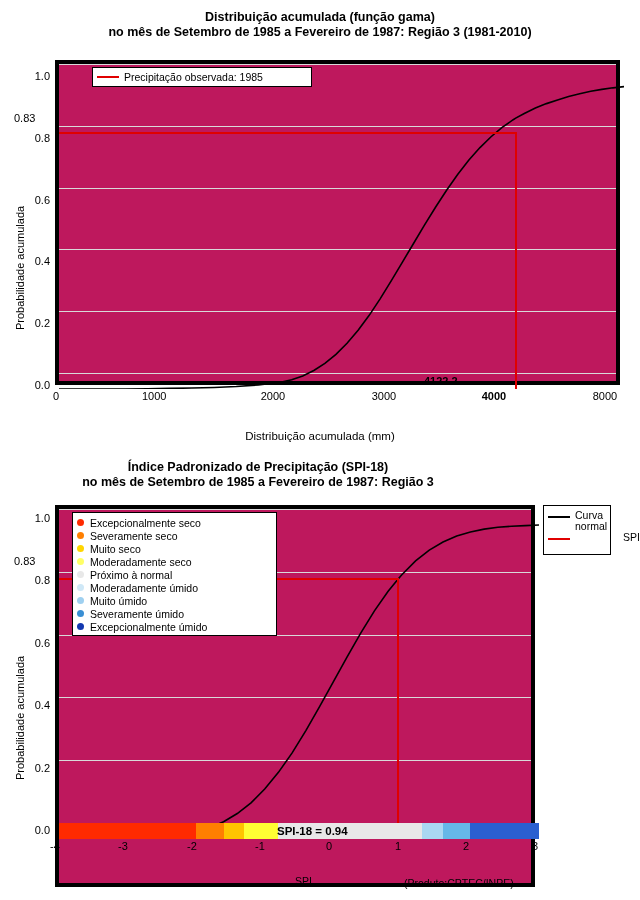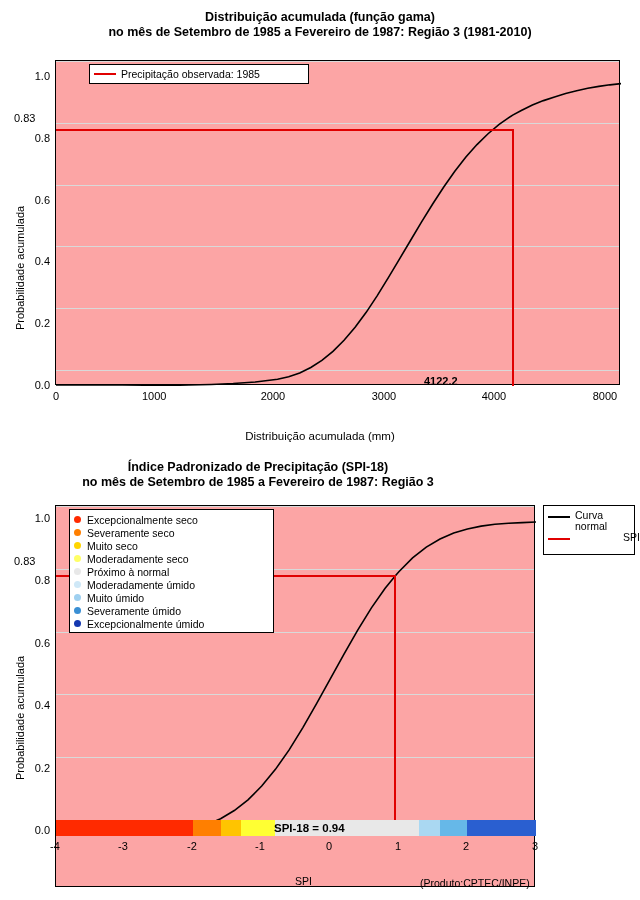--- a/index.html
+++ b/index.html
@@ -4,21 +4,21 @@
 <style>
   html,body{margin:0;padding:0;background:#ffffff;}
   body{width:640px;height:900px;font-family:"Liberation Sans",sans-serif;color:#000;position:relative;overflow:hidden;}
   .panel{position:absolute;left:0;width:640px;}
   #panel-top{top:0;height:450px;}
   #panel-bottom{top:450px;height:450px;}
 
   .title{text-align:center;font-size:12.5px;font-weight:bold;line-height:15px;}
   .title .l2{display:block;}
 
-  .plotarea{position:absolute;border:1px solid #000000;background:#fca5a5;box-sizing:border-box;padding-left:8px;}
+  .plotarea{position:absolute;border:4px solid #000000;background:#be185d;box-sizing:border-box;padding-left:8px;}
   .ylabel{position:absolute;font-size:11px;transform:rotate(-90deg);transform-origin:left top;white-space:nowrap;}
   .xlabel{position:absolute;font-size:11.5px;text-align:center;width:100%;left:0;}
 
   .tick-lbl{position:absolute;font-size:11px;white-space:nowrap;}
   .tick-y{text-align:right;}
 
   .gridline{position:absolute;background:#d9d9d9;height:1px;left:0;right:0;}
 
   .curve{position:absolute;left:0;top:0;}
 
@@ -28,21 +28,21 @@
   .legend .row{display:flex;align-items:center;height:13px;padding:0 4px;white-space:nowrap;}
   .legend .linesw{width:22px;height:0;border-top:2px solid #000;margin-right:5px;flex:0 0 22px;}
   .legend .dot{width:7px;height:7px;border-radius:50%;margin-right:6px;flex:0 0 7px;}
 
   .val-lbl{position:absolute;font-size:11px;font-weight:bold;}
   .small-lbl{position:absolute;font-size:10.5px;}
 
   .spibar{position:absolute;display:flex;}
   .spibar div{height:100%;}
   .spitext{position:absolute;font-size:11.5px;font-weight:bold;color:#000;}
-  .credit{position:absolute;font-size:10.5px;margin-left:16px;}
+  .credit{position:absolute;font-size:10.5px;}
 </style>
 </head>
 <body>
 
 <div class="panel" id="panel-top">
 
   <div class="title" style="position:absolute;top:10px;left:0;width:640px;">
     <span>Distribuição acumulada (função gama)</span>
     <span class="l2">no mês de Setembro de 1985 a Fevereiro de 1987: Região 3 (1981-2010)</span>
   </div>
@@ -78,21 +78,21 @@
   <div class="tick-lbl tick-y" style="left:10px;top:255px;width:40px;">0.4</div>
   <div class="tick-lbl tick-y" style="left:10px;top:194px;width:40px;">0.6</div>
   <div class="tick-lbl tick-y" style="left:10px;top:132px;width:40px;">0.8</div>
   <div class="tick-lbl tick-y" style="left:10px;top:70px;width:40px;">1.0</div>
   <div class="tick-lbl" style="left:14px;top:112px;">0.83</div>
 
   <div class="tick-lbl" style="left:48px;top:390px;width:16px;text-align:center;">0</div>
   <div class="tick-lbl" style="left:142px;top:390px;width:40px;text-align:left;">1000</div>
   <div class="tick-lbl" style="left:253px;top:390px;width:40px;text-align:center;">2000</div>
   <div class="tick-lbl" style="left:364px;top:390px;width:40px;text-align:center;">3000</div>
-  <div class="tick-lbl" style="left:474px;top:390px;width:40px;text-align:center;">4000</div>
+  <div class="tick-lbl" style="left:474px;top:390px;width:40px;text-align:center;font-weight:bold;">4000</div>
   <div class="tick-lbl" style="left:585px;top:390px;width:40px;text-align:center;">8000</div>
 
   <div class="val-lbl" style="left:424px;top:375px;">4122.2</div>
 
   <div class="xlabel" style="top:430px;">Distribuição acumulada (mm)</div>
 </div>
 
 <div class="panel" id="panel-bottom">
 
   <div class="title" style="position:absolute;top:10px;left:0;width:516px;">
@@ -162,21 +162,21 @@
         <div style="background: rgb(255, 196, 0); width: 4.28571%;"></div>
         <div style="background: rgb(255, 255, 51); width: 7.14286%;"></div>
         <div style="background: rgb(232, 232, 232); width: 30%;"></div>
         <div style="background: rgb(170, 216, 242); width: 4.28571%;"></div>
         <div style="background: rgb(102, 184, 232); width: 5.71429%;"></div>
         <div style="background: rgb(42, 95, 208); width: 14.2857%;"></div>
       </div>
     <div class="spitext" style="left:218px;top:316px;">SPI-18 = 0.94</div>
   </div>
 
-  <div class="legend" id="legend-right" style="left:543px;top:55px;width:92px;height:50px;padding-top:4px;">
+  <div class="legend" id="legend-right" style="left:543px;top:55px;width:68px;height:50px;padding-top:4px;">
       <div class="row" style="height: 22px; align-items: flex-start;">
         <span class="linesw" style="border-top-color: rgb(0, 0, 0); margin-top: 6px;"></span>
         <span style="line-height: 11px; display: inline-block;">Curva<br>normal</span>
       </div>
       <div class="row" style="height: 22px; align-items: flex-start; gap: 48px;">
         <span class="linesw" style="border-top-color: rgb(224, 0, 0); margin-top: 6px;"></span>
         <span style="line-height: 11px; display: inline-block;">SPI-18: 1985</span>
       </div>
     </div>
 

